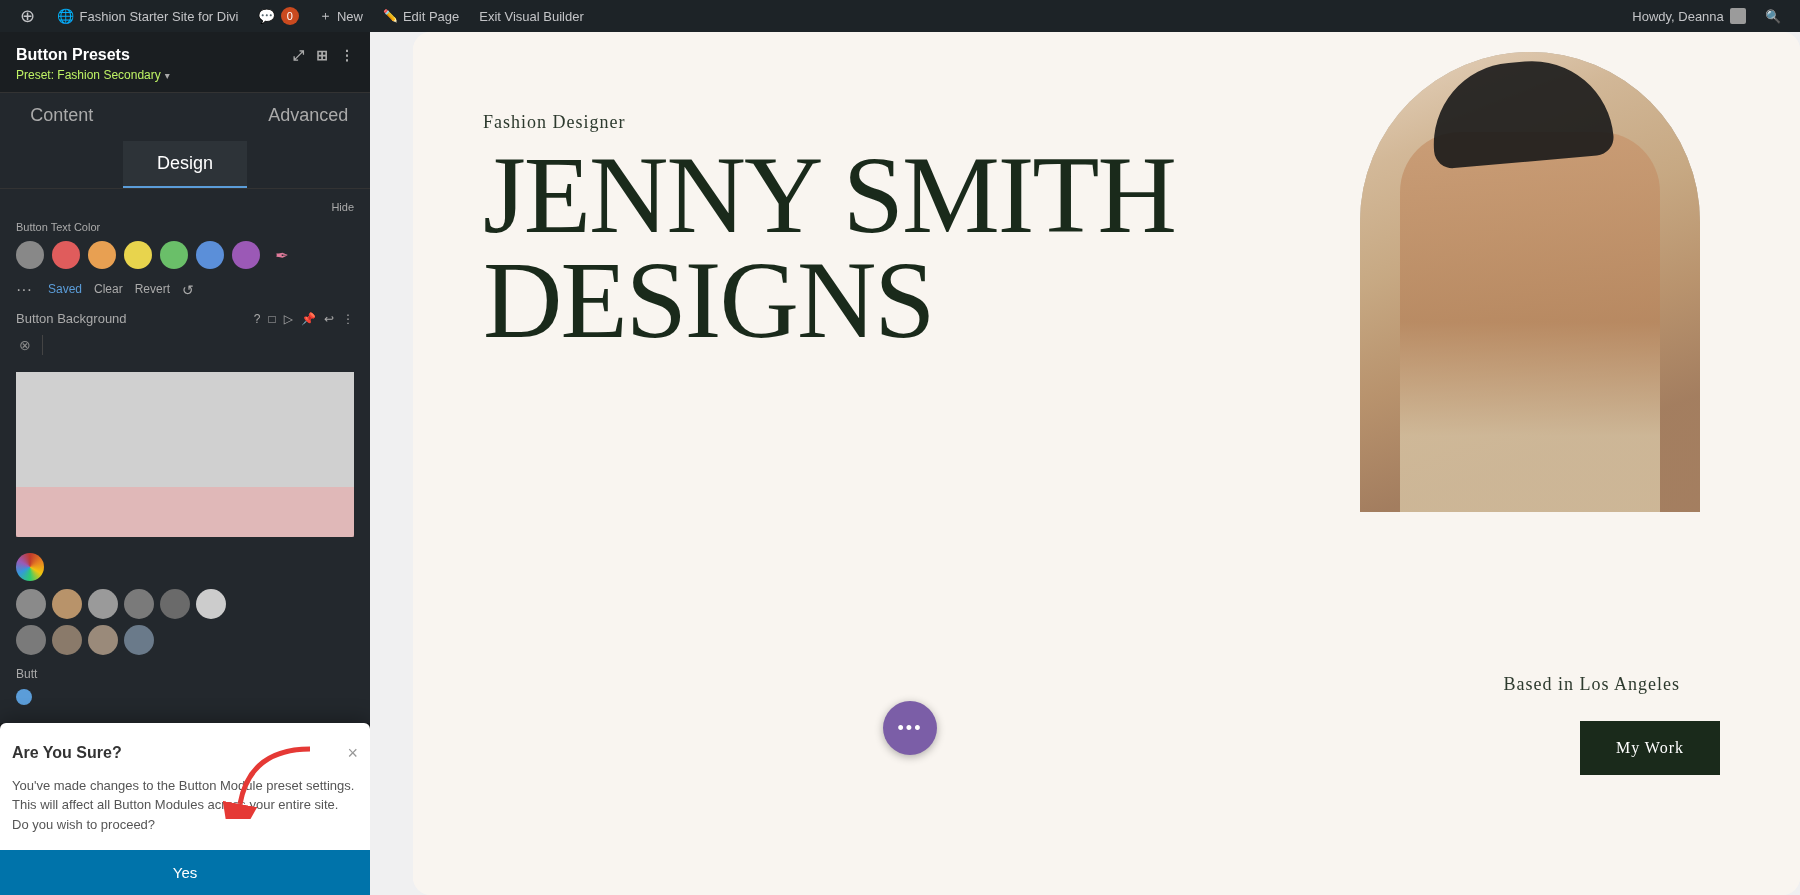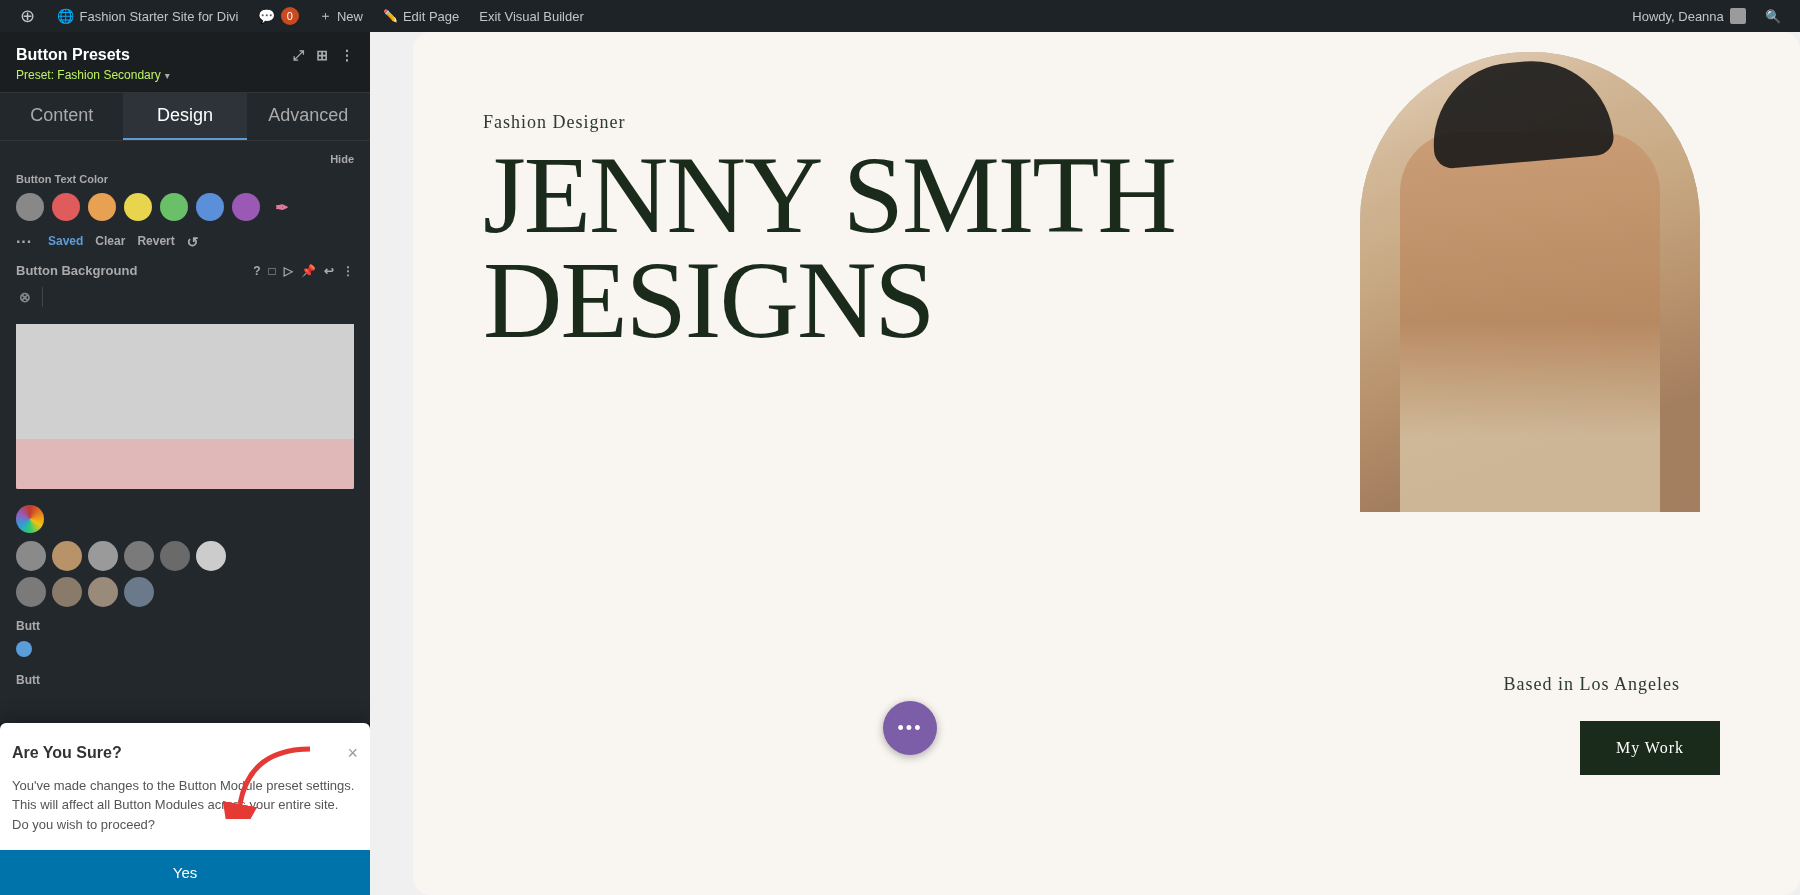--- a/index.html
+++ b/index.html
@@ -52,21 +52,21 @@
     .panel-preset-label span { color: #ccc; }
 
     
     .panel-tabs {
       display: flex; background: #23282d; border-bottom: 1px solid #333;
     }
     .panel-tab {
       flex: 1; padding: 12px 0; text-align: center; color: #aaa; font-size: 18px;
       cursor: pointer; border-bottom: 2px solid transparent;
     }
-    .panel-tab.active { color: #fff; background: #2d3338; border-bottom: 2px solid #5b9dd9; }
+    .panel-tab.active { color: #fff; background: #2d3338; border-bottom: 2px solid #5b9dd9; margin-top: 48px; }
 
     
     .panel-content {
       flex: 1; overflow-y: auto; padding: 12px 16px; background: #23282d;
     }
     .panel-content::-webkit-scrollbar { width: 4px; }
     .panel-content::-webkit-scrollbar-thumb { background: #444; }
 
     .section-label { color: #aaa; font-size: 11px; margin-bottom: 8px; margin-top: 4px; }
 
@@ -207,21 +207,21 @@
       position: absolute; bottom: 140px; left: 470px;
       width: 54px; height: 54px; background: #7b5ea7;
       border-radius: 50%; display: flex; align-items: center; justify-content: center;
       color: #fff; font-size: 22px; cursor: pointer;
       box-shadow: 0 2px 8px rgba(0,0,0,0.3);
     }
 
     .wp-icon { font-size: 18px; color: #c3c4c7; }
 
     
-    .panel-content { scrollbar-width: thin; scrollbar-color: #444 #23282d; font-weight: bold; }
+    .panel-content { scrollbar-width: thin; scrollbar-color: #444 #23282d; }
   </style>
 </head>
 <body>
 
 <div class="wp-admin-bar">
   <div class="wp-admin-bar-item wordpress-logo">
     <span class="wp-icon">⊕</span>
   </div>
   <div class="wp-admin-bar-item">
     <span style="font-size:14px;">🌐</span>

